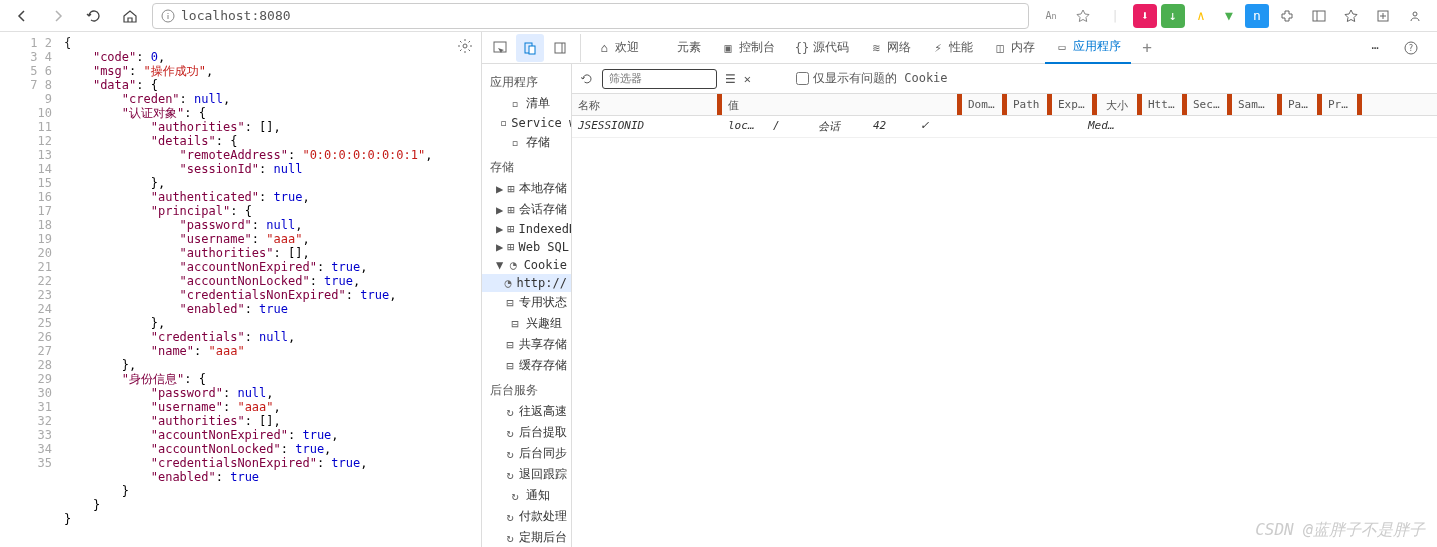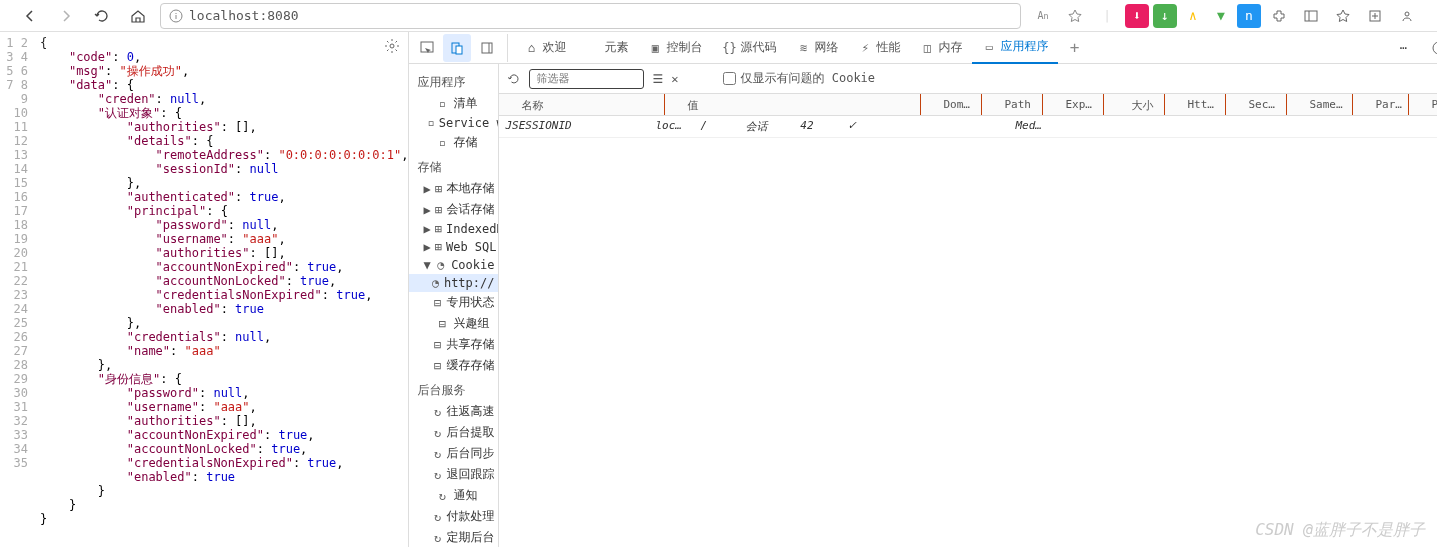--- a/index.html
+++ b/index.html
@@ -1,23 +1,23 @@
 <!DOCTYPE html>
 <html><head>
 <meta charset="utf-8">
 <style>
 * { margin:0; padding:0; box-sizing:border-box; font-family:"Segoe UI",Consolas,monospace; }
 body { width:1437px; height:547px; overflow:hidden; background:#fff; font-size:12px; display:flex; flex-direction:column; }
-.toolbar { height:32px; display:flex; align-items:center; padding:0 16px; gap:8px; border-bottom:1px solid #e0e0e0; }
+.toolbar { height:32px; display:flex; align-items:center; padding:0 8px; gap:8px; border-bottom:1px solid #e0e0e0; }
 .tbtn { width:28px; height:28px; display:flex; align-items:center; justify-content:center; color:#444; cursor:pointer; }
 .url-box { flex:1; height:26px; display:flex; align-items:center; gap:6px; border:1px solid #ccc; border-radius:4px; padding:0 8px; color:#333; }
 .url-text { color:#555; font-size:13px; }
 .tright { display:flex; gap:4px; align-items:center; }
 .main { flex:1; display:flex; overflow:hidden; }
-.left-pane { width:482px; display:flex; border-right:1px solid #ddd; position:relative; }
+.left-pane { width:482px; display:flex; border-right:1px solid #ddd; position:relative;padding-left:24px; }
 .gutter { width:38px; background:#fff; color:#aaa; font-family:Consolas,monospace; font-size:12px; text-align:right; padding:4px 10px 4px 0; line-height:14px; }
 .code { flex:1; padding:4px 0 4px 2px; font-family:Consolas,monospace; font-size:12px; line-height:14px; white-space:pre; }
 .code .k { color:#800040; }
 .code .n { color:#0000cc; }
 .code .s { color:#c41a16; }
 .code .b { color:#0000cc; }
 .code .p { color:#222; }
 .gear { position:absolute; top:6px; right:8px; color:#666; }
 .dt-pane { flex:1; display:flex; flex-direction:column; }
 .dt-tabs { height:32px; display:flex; align-items:center; border-bottom:1px solid #ddd; padding:0 4px; gap:2px; }
@@ -32,21 +32,21 @@
 .side-item.sel { background:#e0ecff; }
 .side-item.child { padding-left:22px; }
 .tri { width:8px; display:inline-block; color:#555; }
 .mini-icon { width:14px; height:14px; display:inline-flex; align-items:center; justify-content:center; color:#666; }
 .content { flex:1; display:flex; flex-direction:column; }
 .filter-bar { height:30px; display:flex; align-items:center; gap:8px; padding:0 8px; border-bottom:1px solid #ddd; }
 .filter-input { width:115px; height:20px; border:1px solid #404040; border-radius:3px; padding:0 6px; font-size:11px; }
 .chk { display:flex; align-items:center; gap:4px; color:#555; font-size:12px;padding-left:37px; }
 .cookie-table { flex:1; overflow:auto; }
 .ct-head { display:flex; height:22px; border-bottom:1px solid #ddd; background:#fafafa; font-size:11px; color:#555; }
-.ct-head > div { padding:4px 6px; border-right:1px solid #c2410c; overflow:hidden; text-overflow:ellipsis;margin-left:16px; }
+.ct-head > div { padding:4px 6px; border-right:5px solid #c2410c; overflow:hidden; text-overflow:ellipsis; }
 .ct-row { display:flex; height:22px; font-size:11px; color:#333; border-bottom:1px solid #f0f0f0; }
 .ct-row > div { padding:3px 6px; overflow:hidden; text-overflow:ellipsis;font-style:italic; }
 .col-name{width:150px} .col-val{width:240px} .col-dom{width:45px} .col-path{width:45px} .col-exp{width:45px} .col-size{width:45px;text-align:center} .col-http{width:45px;text-align:center} .col-sec{width:45px} .col-same{width:50px} .col-part{width:40px} .col-prio{width:40px}
 .watermark { position:absolute; bottom:6px; right:12px; color:#ccc; font-size:16px; font-style:italic; pointer-events:none; }
 svg { display:block; }
 .reficon { color:#555; cursor:pointer; }
 .ext-icon { width:24px; height:24px; display:flex; align-items:center; justify-content:center; border-radius:4px; font-size:13px; }
 </style>
 </head>
 <body>

